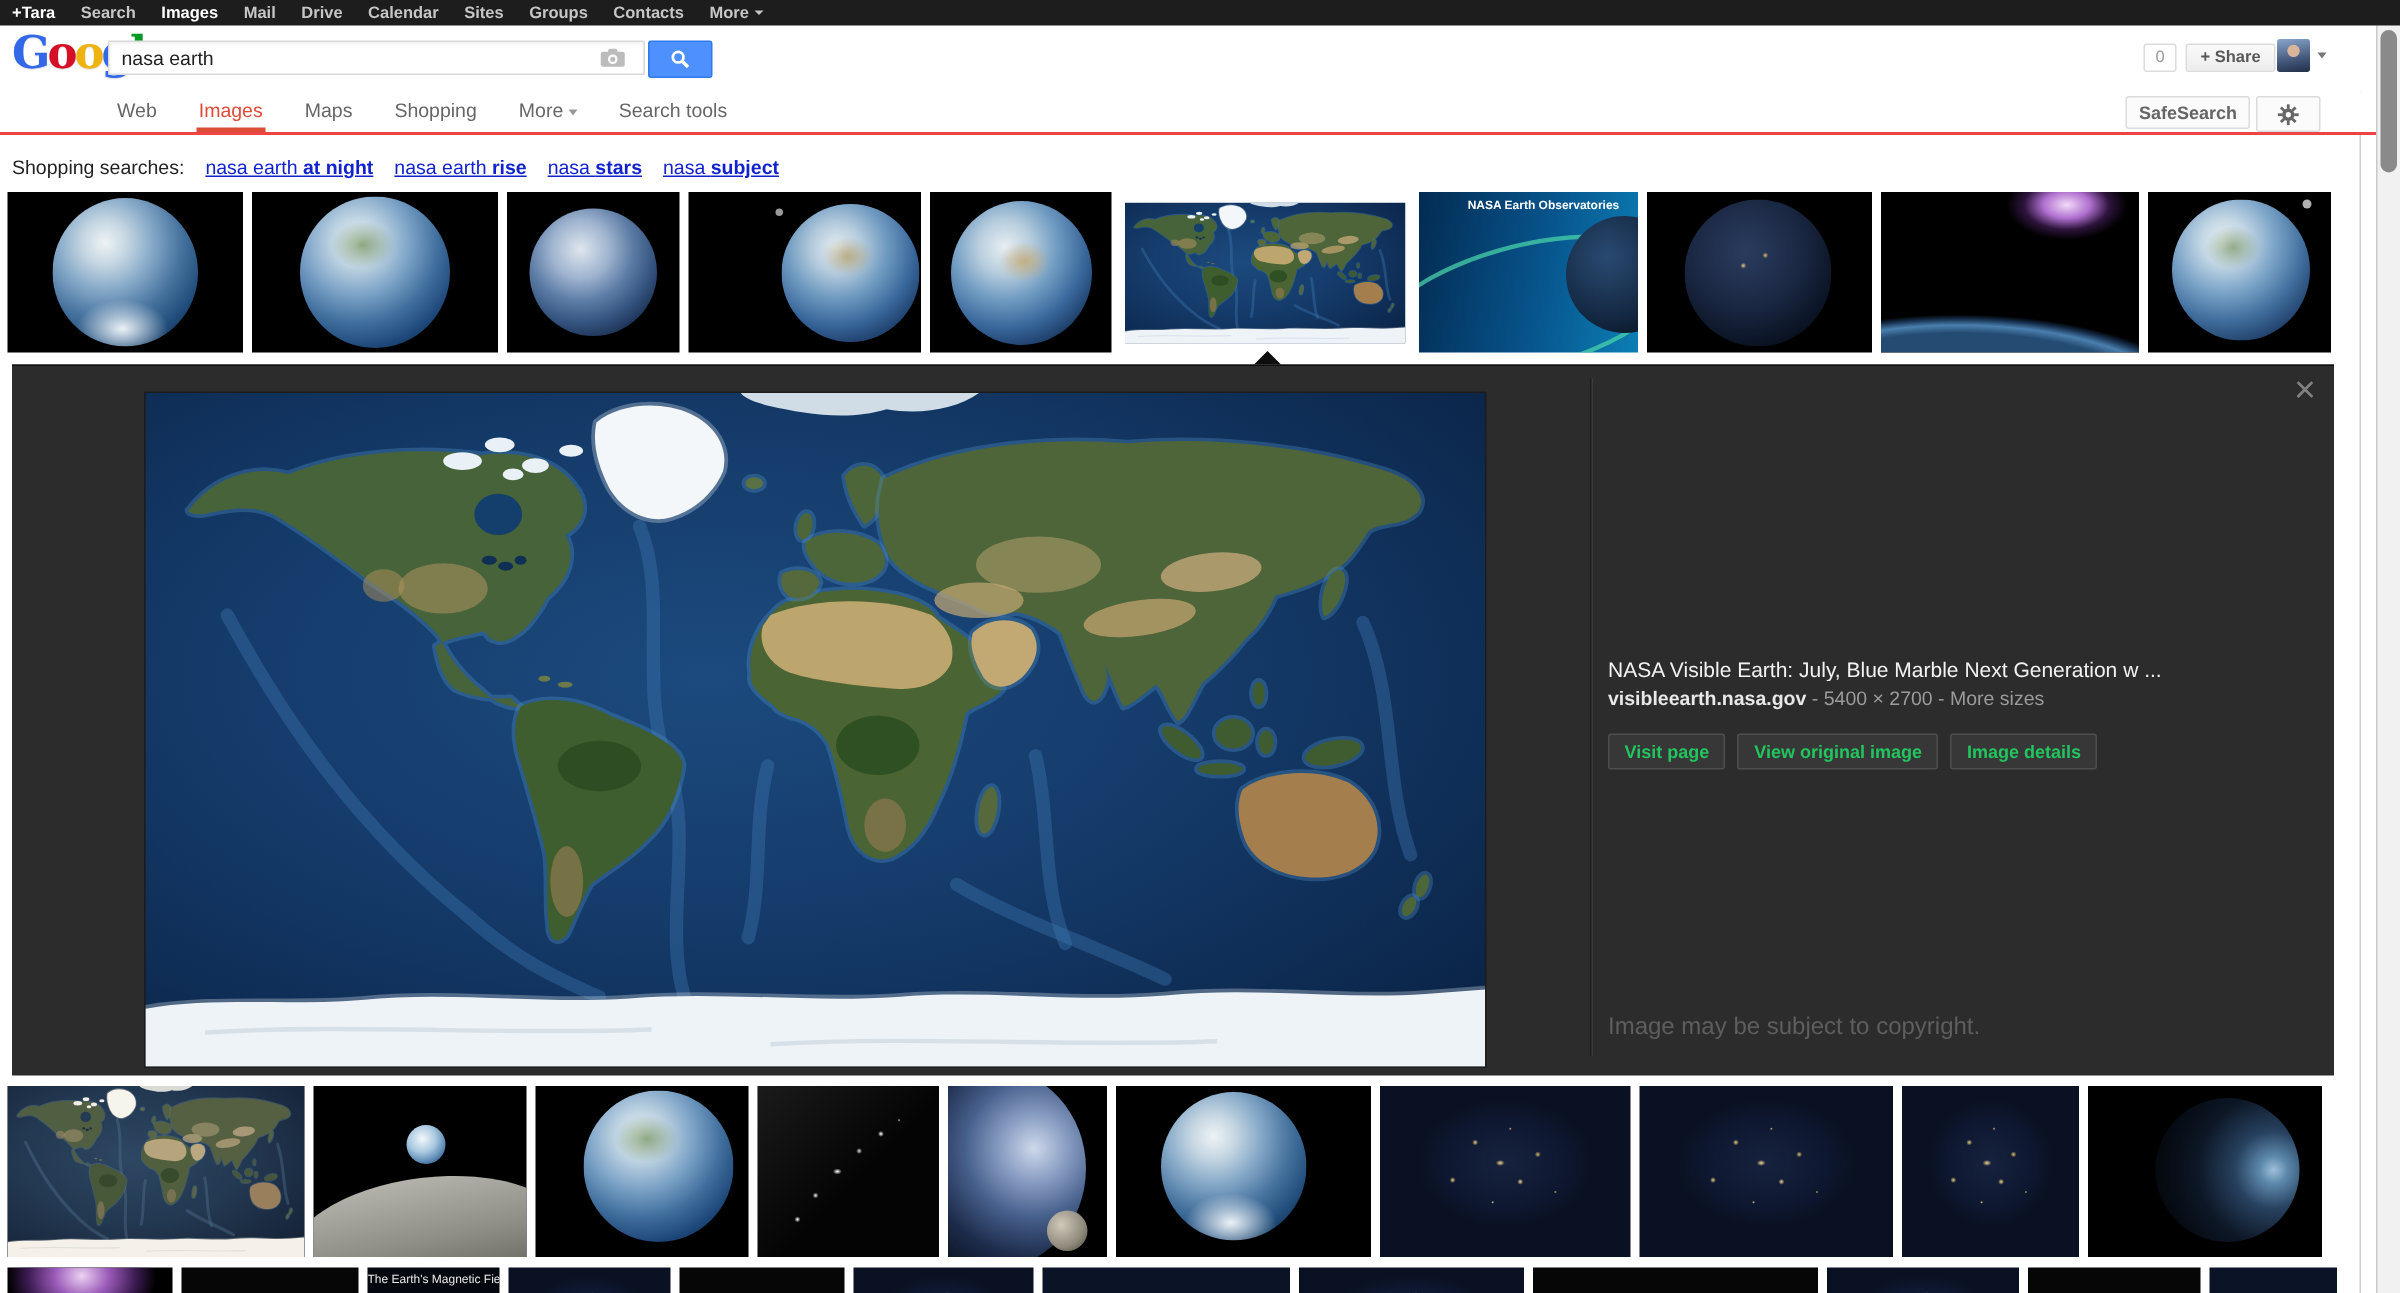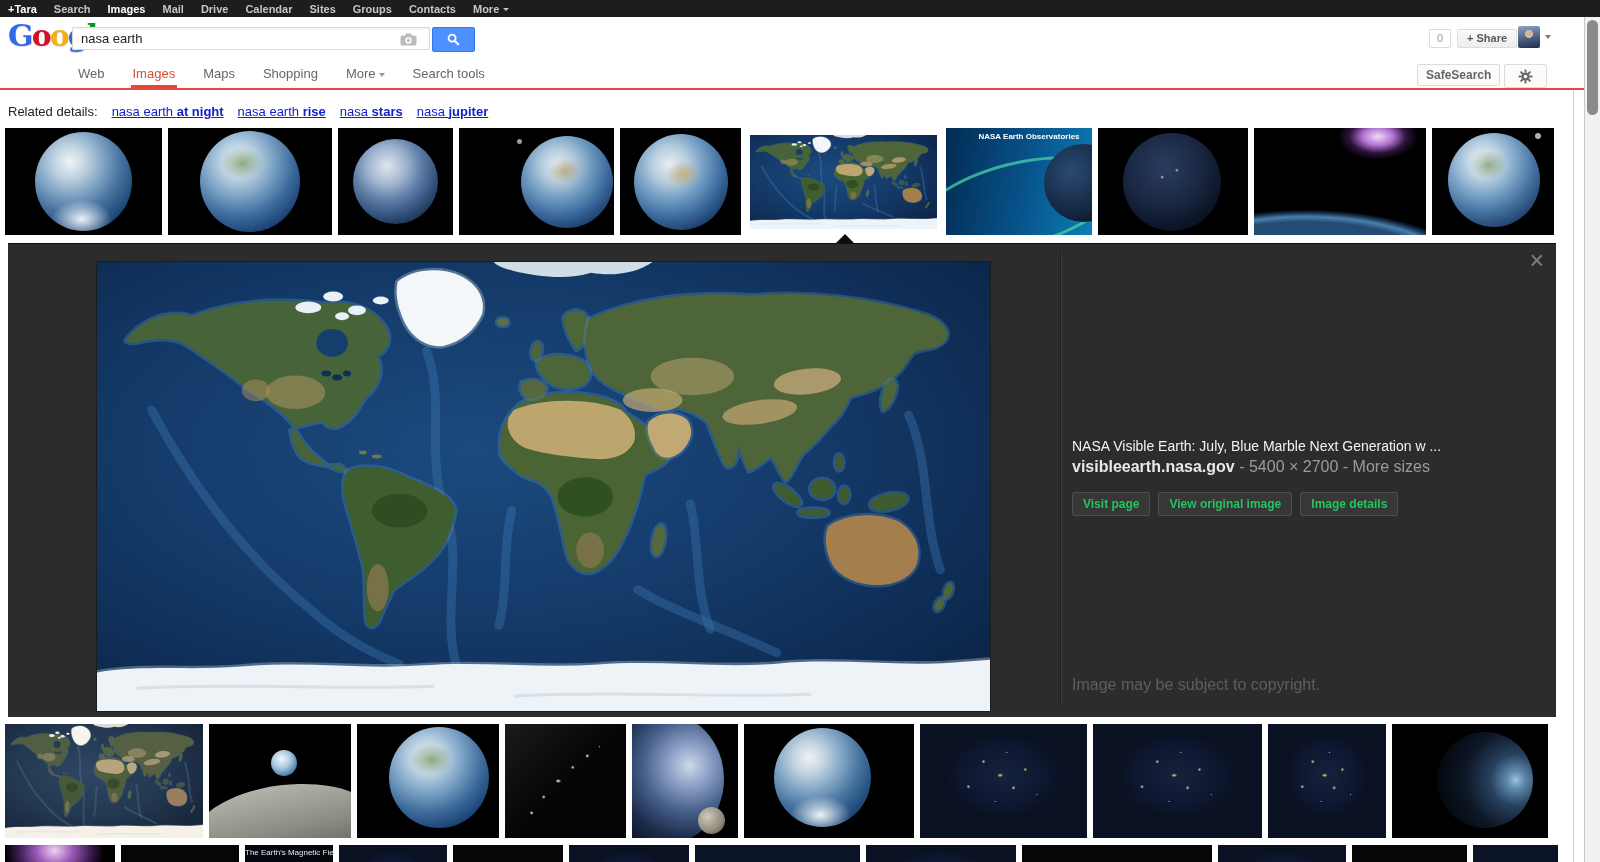--- a/index.html
+++ b/index.html
@@ -161,21 +161,21 @@
 
   
   .panel{position:absolute;left:8px;top:243px;width:1548px;height:474px;background:#2c2c2c;
      border-top:1px solid #101010;box-sizing:border-box;z-index:4;}
   .mainimg{position:absolute;left:89px;top:18px;width:893px;height:449px;cursor:pointer;
      box-shadow:0 0 0 1px #1c1c1c;}
   .divider{position:absolute;left:1052px;top:8px;height:452px;width:1px;background:#1f1f1f;
      border-right:1px solid #3a3a3a;}
   .info{position:absolute;left:1064px;top:194px;width:466px;}
   .p-title{font-size:14px;color:#f2f2f2;margin:0 0 4px 0;white-space:nowrap;overflow:hidden;cursor:pointer;}
-  .p-meta{font-size:16px;color:#9b9b9b;}
+  .p-meta{font-size:13px;color:#9b9b9b;}
   .p-domain{color:#e8e8e8;font-weight:bold;}
   .p-moresizes{color:#9b9b9b;cursor:pointer;}
   .p-actions{display:flex;gap:8px;margin-top:16px;}
   .pbtn{background:#373737;border:1px solid #4e4e4e;border-radius:2px;color:#22c55e;font-size:12px;
      font-weight:bold;padding:4px 10px;cursor:pointer;font-family:"Liberation Sans",sans-serif;}
   .copyright{position:absolute;left:1064px;top:432px;font-size:16px;color:#5e5e5e;}
   .close-x{position:absolute;right:12px;top:4px;font-size:25px;color:#808080;cursor:pointer;line-height:1;}
 
   
   .scroll-track{position:absolute;left:1584px;top:17px;width:16px;height:845px;background:#f1f1f1;
@@ -322,25 +322,25 @@
           <rect x="0.6" y="7" width="3.2" height="2" transform="rotate(45 8 8)"></rect>
           <rect x="12.2" y="7" width="3.2" height="2" transform="rotate(45 8 8)"></rect>
           <circle cx="8" cy="8" r="4.4"></circle>
           <circle cx="8" cy="8" r="1.9" fill="#fbfbfb"></circle>
         </g>
       </svg>
   </div>
 </div>
 
 <div class="related">
-  <span class="rel-label">Related details:</span>
+  <span class="rel-label">Shopping searches:</span>
   <a class="rel-link"><span>nasa earth </span><b>at night</b></a>
   <a class="rel-link"><span>nasa earth </span><b>rise</b></a>
   <a class="rel-link"><span>nasa </span><b>stars</b></a>
-  <a class="rel-link"><span>nasa </span><b>jupiter</b></a>
+  <a class="rel-link"><span>nasa </span><b>subject</b></a>
 </div>
 
 <div class="row row-top">
   <div class="thumb g1" style="width:157px"></div>
   <div class="thumb g2" style="width:164px"></div>
   <div class="thumb g3" style="width:115px"></div>
   <div class="thumb g4" style="width:155px"></div>
   <div class="thumb g5" style="width:121px"></div>
   <div class="thumb t-selected" style="width:193px">
     <svg width="187" height="94" viewBox="0 0 900 455" preserveAspectRatio="none">

